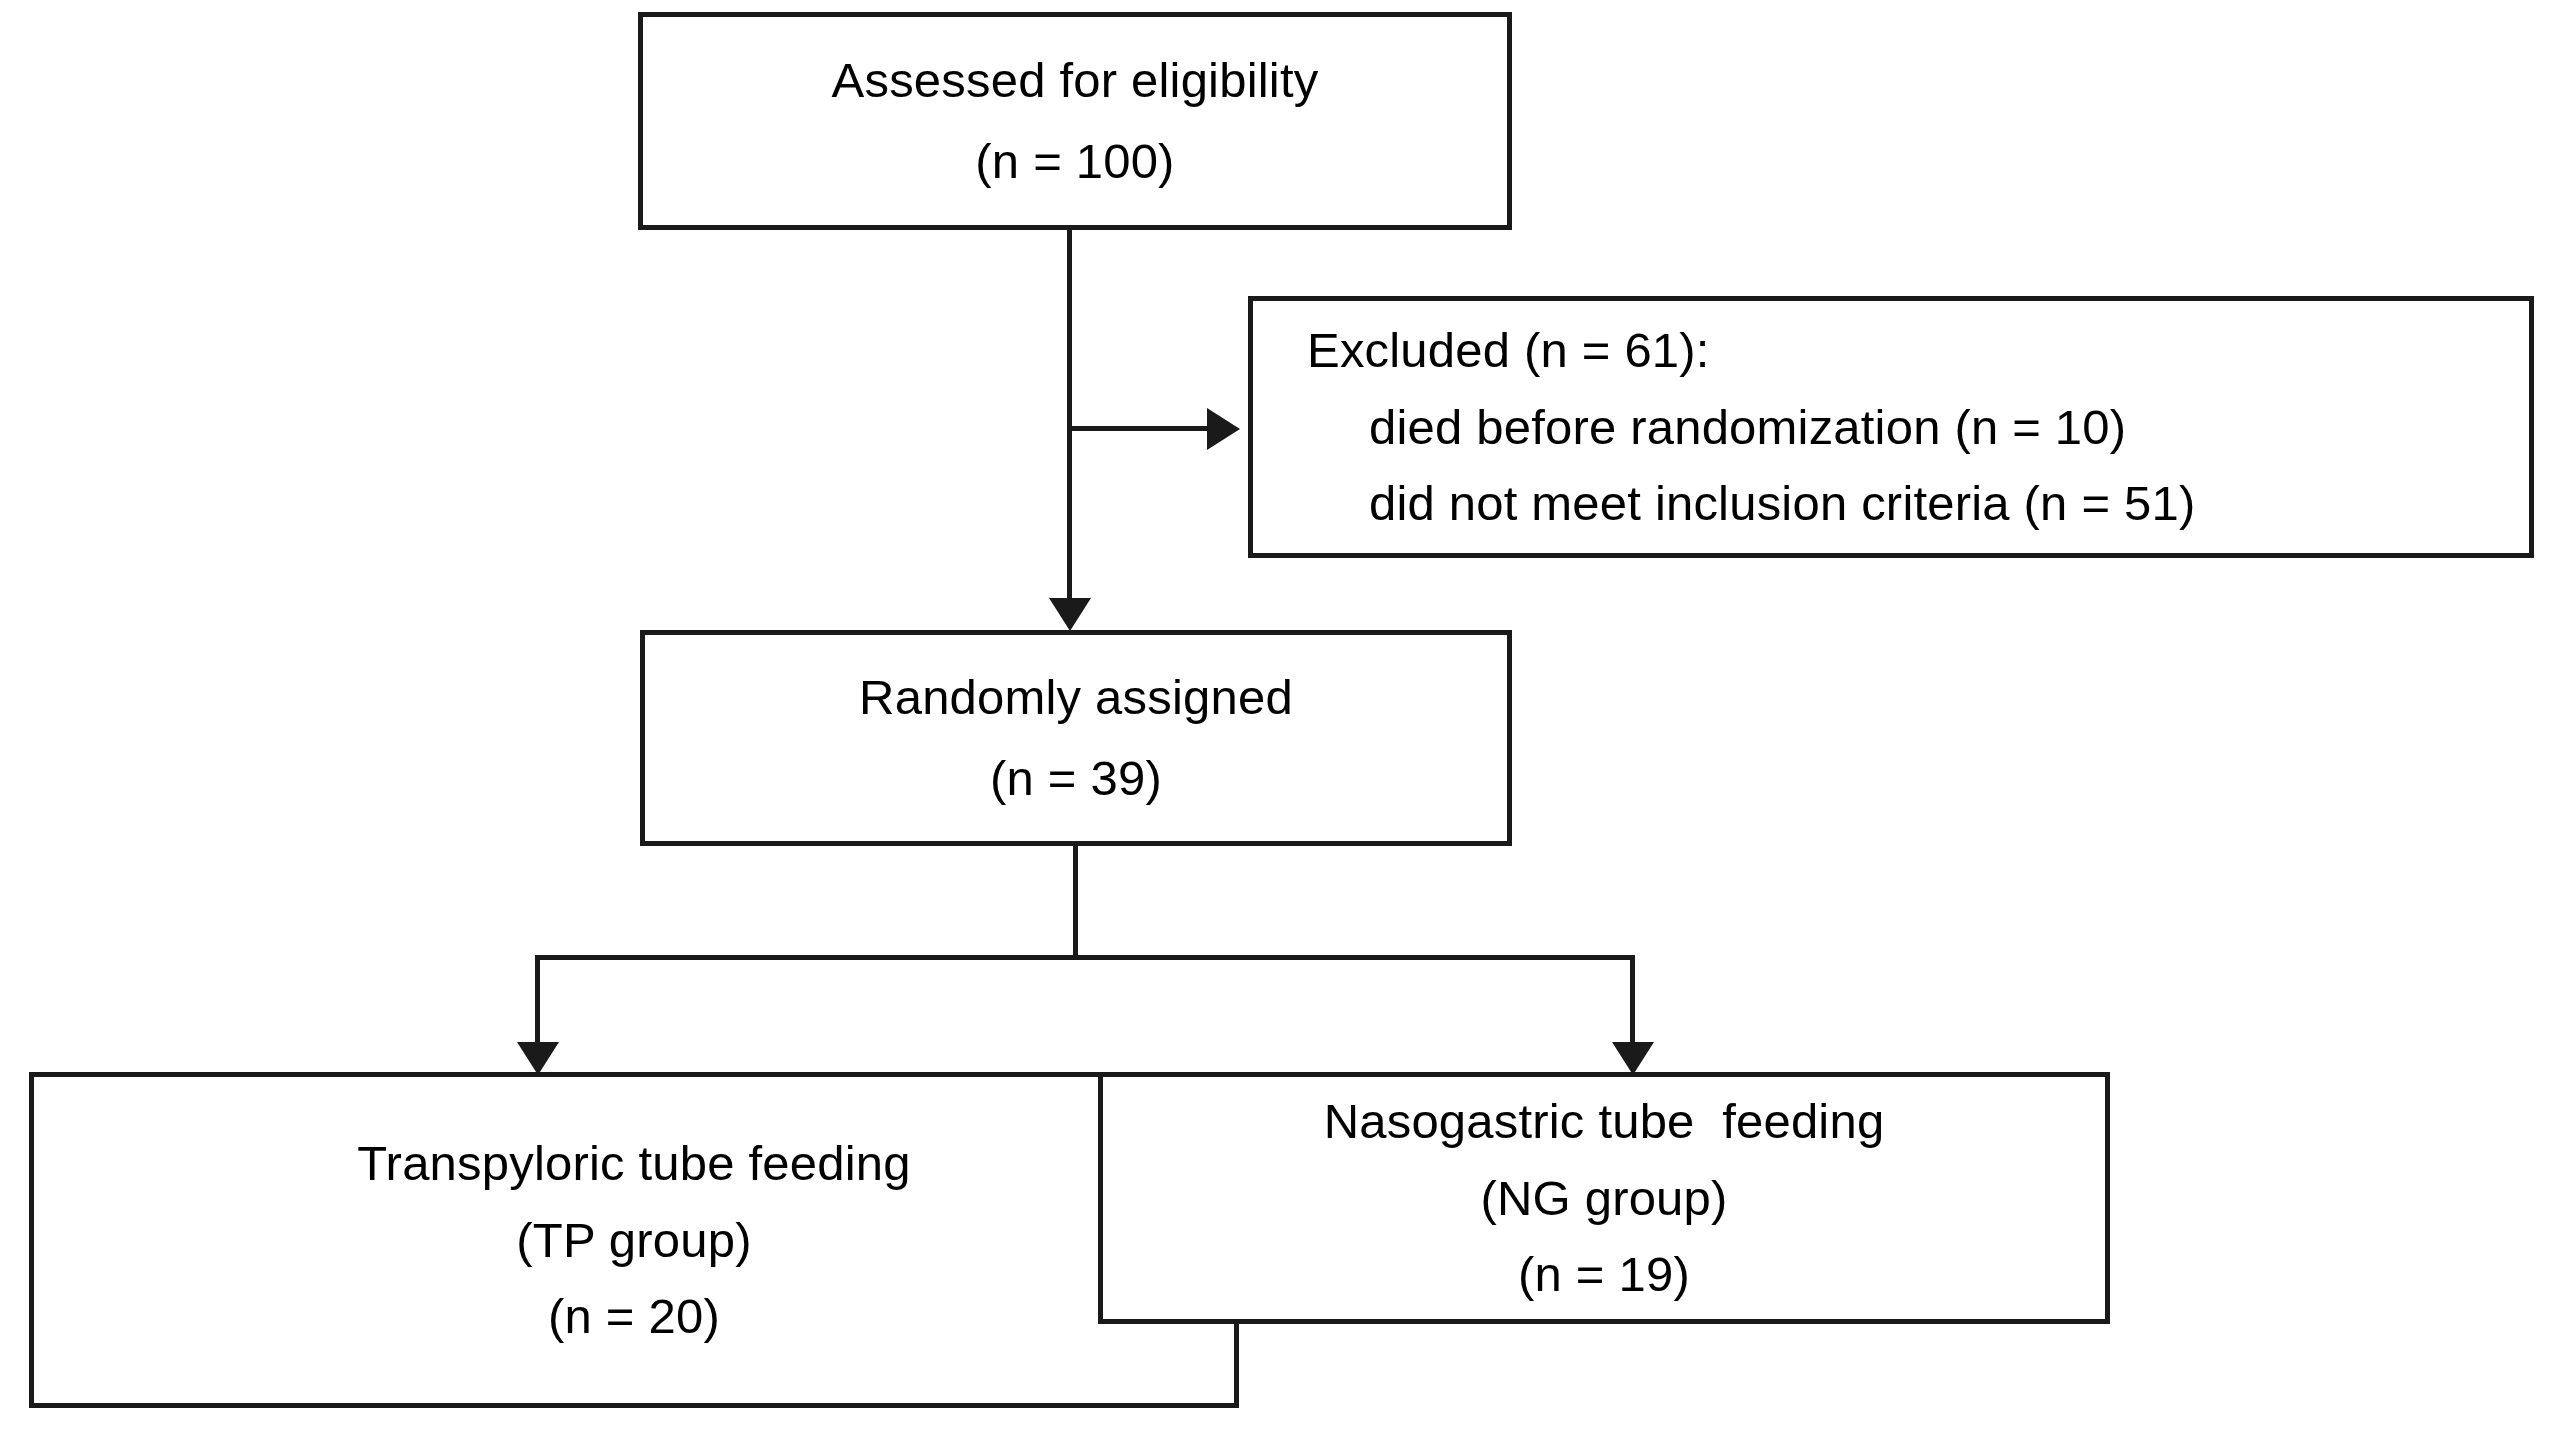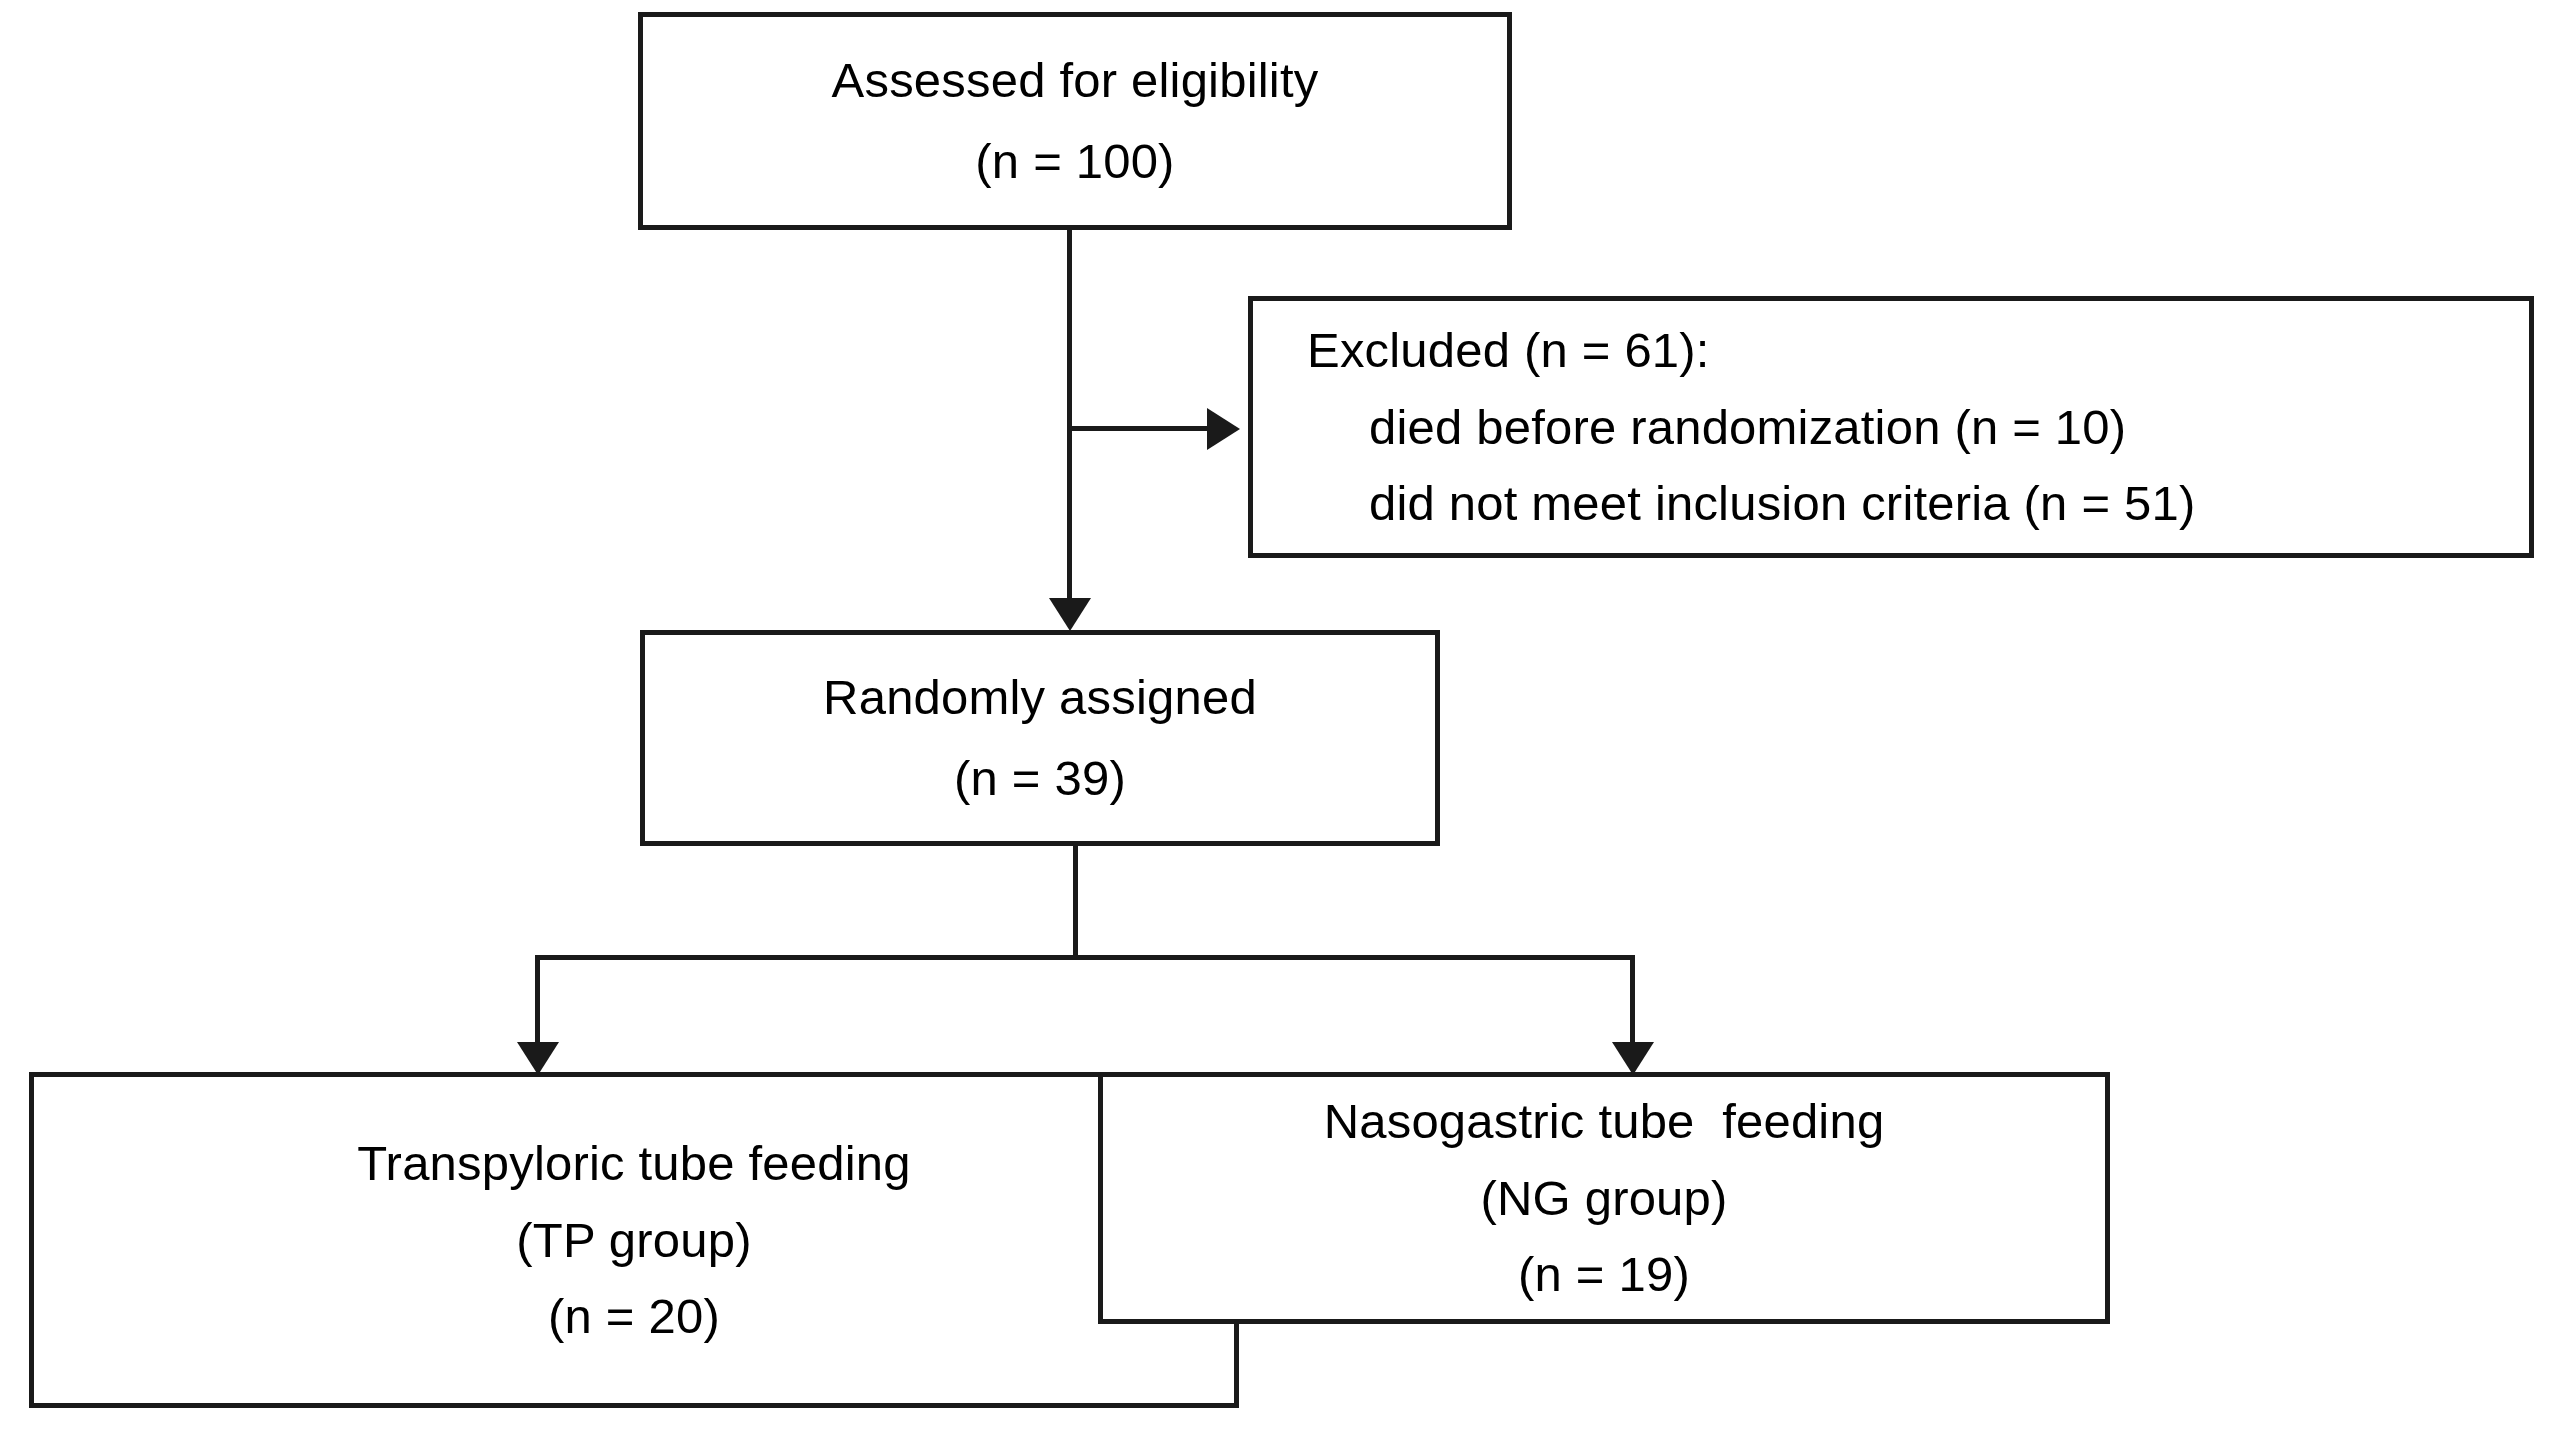--- a/index.html
+++ b/index.html
@@ -63,21 +63,21 @@
     padding-right: 18px;
     text-align: right;
   }
   #box-excluded .node-line { margin: 6px 0; }
   #box-excluded .indent { padding-left: 62px; margin-top: 16px; }
 
   
   #box-randomized {
     left: 640px;
     top: 630px;
-    width: 800px;
+    width: 872px;
     height: 216px;
   }
   #box-randomized .node-line:first-child { margin-bottom: 26px; }
 
   
   #box-tp {
     left: 29px;
     top: 1072px;
     width: 1210px;
     height: 336px;

